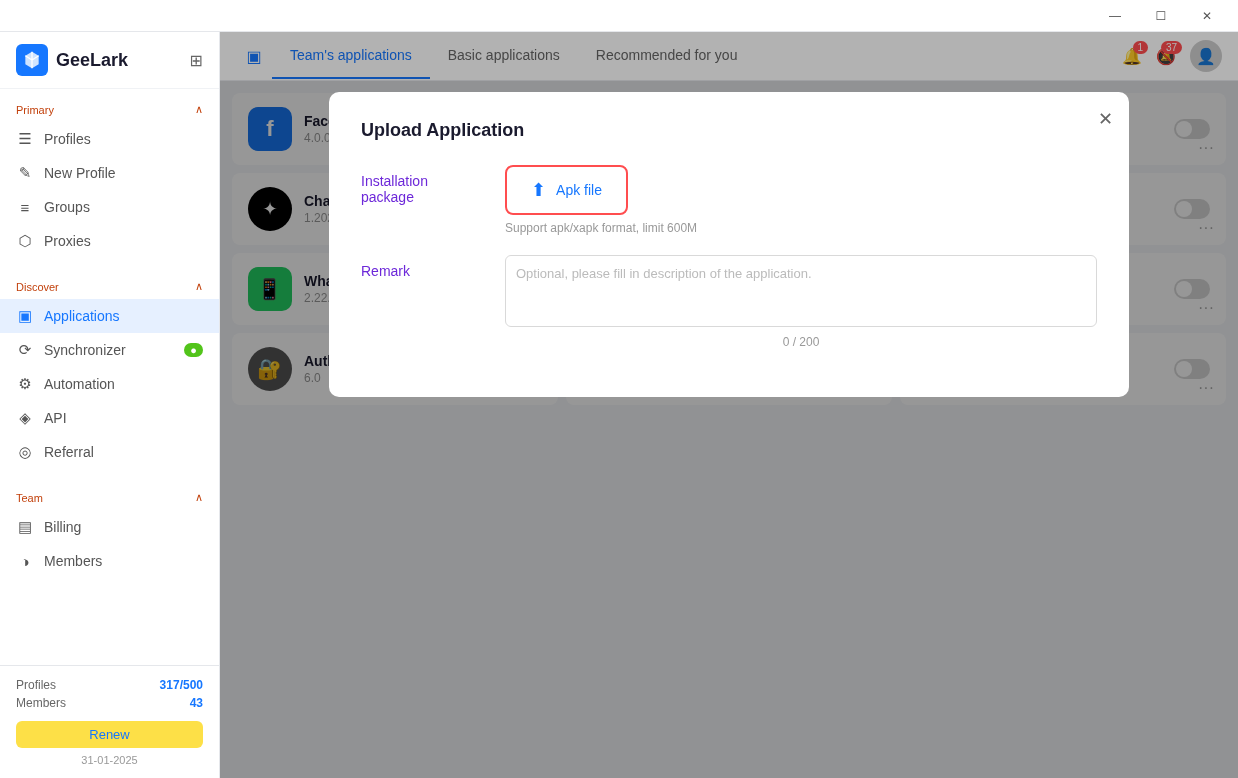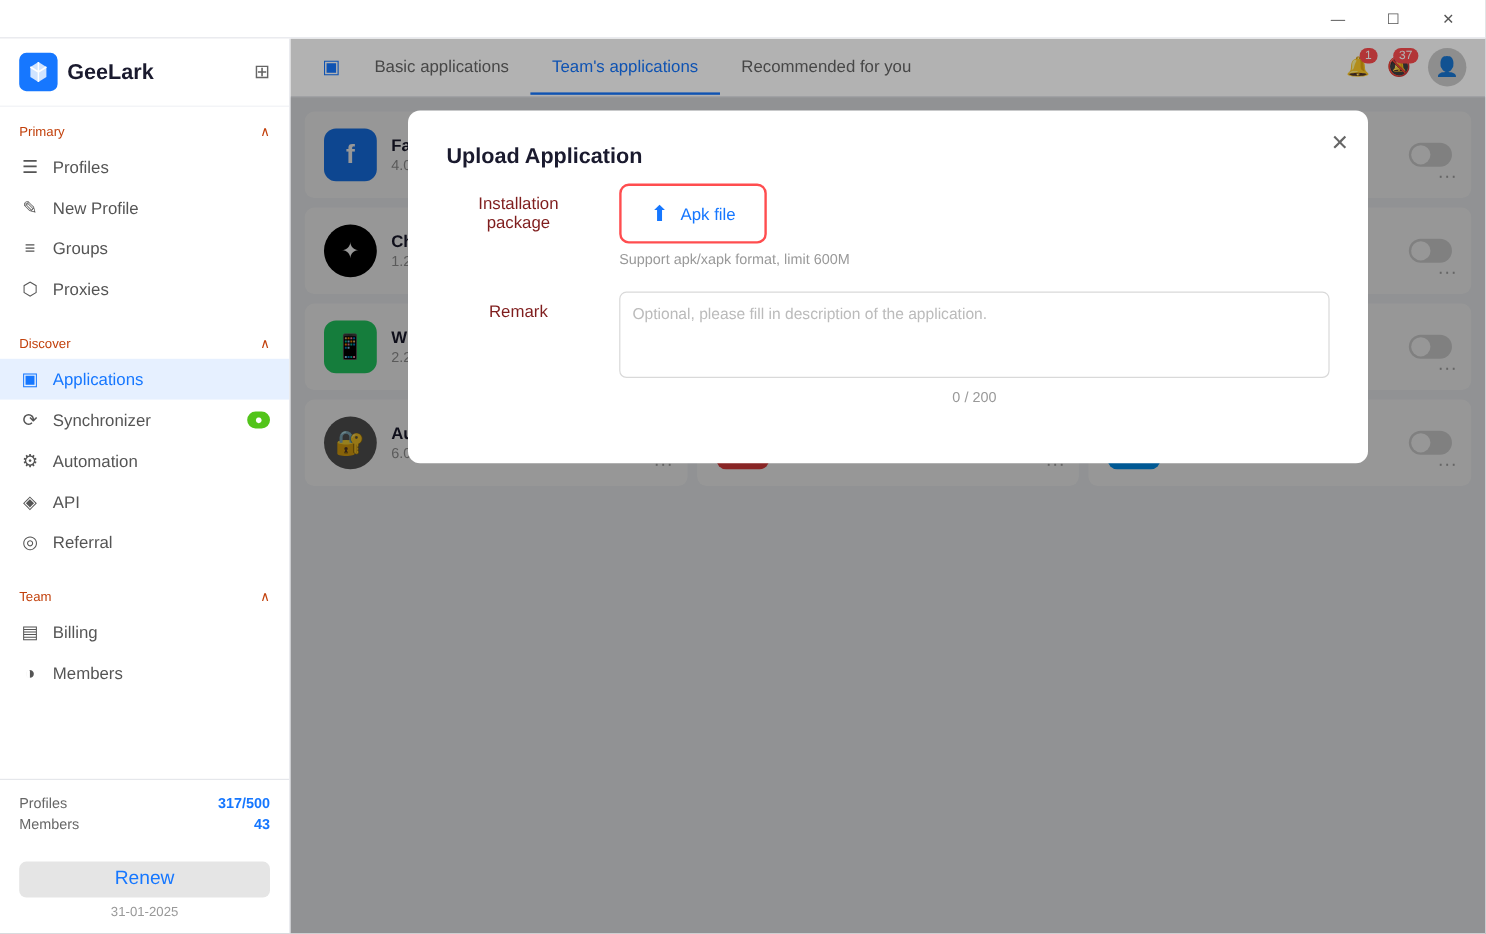--- a/index.html
+++ b/index.html
@@ -7,39 +7,39 @@
 
     
     .titlebar { height: 32px; background: #fff; display: flex; align-items: center; justify-content: flex-end; padding: 0 8px; border-bottom: 1px solid #e5e7eb; flex-shrink: 0; }
     .titlebar-controls { display: flex; gap: 0; }
     .titlebar-btn { width: 46px; height: 32px; display: flex; align-items: center; justify-content: center; cursor: pointer; font-size: 12px; color: #555; background: transparent; border: none; }
 
     
     .app { display: flex; flex: 1; overflow: hidden; }
 
     
-    .sidebar { width: 242px; background: #fff; border-right: 1px solid #e5e7eb; display: flex; flex-direction: column; flex-shrink: 0; overflow-y: auto; }
+    .sidebar { width: 220px; background: #fff; border-right: 1px solid #e5e7eb; display: flex; flex-direction: column; flex-shrink: 0; overflow-y: auto; }
     .sidebar-header { padding: 12px 16px; display: flex; align-items: center; gap: 8px; border-bottom: 1px solid #f0f2f5; }
     .sidebar-logo { width: 32px; height: 32px; background: #1677ff; border-radius: 6px; display: flex; align-items: center; justify-content: center; }
     .sidebar-logo svg { width: 20px; height: 20px; }
     .sidebar-brand { font-size: 18px; font-weight: 700; color: #1a1a2e; }
     .sidebar-toggle { margin-left: auto; cursor: pointer; color: #666; font-size: 16px; }
 
     .sidebar-section { padding: 8px 0; }
     .sidebar-group-label { padding: 6px 16px; font-size: 12px; color: #c2410c; display: flex; align-items: center; justify-content: space-between; cursor: pointer; }
     .sidebar-group-label span { font-size: 11px; }
     .sidebar-item { padding: 8px 16px; display: flex; align-items: center; gap: 10px; cursor: pointer; color: #555; font-size: 14px; border-radius: 0; transition: background 0.15s; }
     .sidebar-item.active { color: #1677ff; background: #e6f0ff; }
     .sidebar-item .item-icon { width: 18px; height: 18px; display: flex; align-items: center; justify-content: center; font-size: 15px; flex-shrink: 0; }
     .sidebar-item .badge { margin-left: auto; background: #52c41a; color: #fff; border-radius: 10px; padding: 1px 6px; font-size: 11px; }
 
     .sidebar-footer { margin-top: auto; padding: 12px 16px; border-top: 1px solid #e5e7eb; font-size: 12px; color: #666; }
     .sidebar-footer .stats { display: flex; justify-content: space-between; margin-bottom: 4px; }
     .sidebar-footer .stats .val { color: #1677ff; font-weight: 600; }
-    .sidebar-footer .renew-btn { width: 100%; padding: 6px; background: #e5e5e5; color: #1677ff; border: none; border-radius: 6px; cursor: pointer; font-size: 16px; margin-top: 20px; }
+    .sidebar-footer .renew-btn { width: 100%; padding: 6px; background: #fde047; color: #1677ff; border: none; border-radius: 6px; cursor: pointer; font-size: 13px; margin-top: 7px; }
     .sidebar-footer .expire { text-align: center; font-size: 11px; color: #999; margin-top: 6px; }
 
     
     .main { flex: 1; display: flex; flex-direction: column; overflow: hidden; position: relative; }
 
     
     .tabs-bar { background: #fff; border-bottom: 1px solid #e5e7eb; padding: 0 16px; display: flex; align-items: center; gap: 0; flex-shrink: 0; }
     .tab-icon-btn { width: 36px; height: 48px; display: flex; align-items: center; justify-content: center; color: #1677ff; font-size: 16px; }
     .tab { padding: 14px 18px; font-size: 14px; color: #666; cursor: pointer; border-bottom: 2px solid transparent; white-space: nowrap; }
     .tab.active { color: #1677ff; border-bottom: 2px solid #1677ff; font-weight: 500; }
@@ -59,24 +59,24 @@
     .toggle.on { background: #1677ff; }
     .toggle::after { content: ''; position: absolute; top: 2px; left: 2px; width: 16px; height: 16px; background: #fff; border-radius: 50%; transition: left 0.2s; }
     .toggle.on::after { left: 18px; }
     .app-more { position: absolute; bottom: 8px; right: 12px; cursor: pointer; color: #aaa; font-size: 16px; }
 
     
     .overlay { position: absolute; top: 0; left: 0; right: 0; bottom: 0; background: rgba(0,0,0,0.3); display: flex; align-items: flex-start; justify-content: center; padding-top: 60px; z-index: 100; }
 
     
     .dialog { background: #fff; border-radius: 10px; width: 800px; padding: 28px 32px; position: relative; }
-    .dialog-title { font-size: 18px; font-weight: 700; color: #1a1a2e; margin-bottom: 12px; }
+    .dialog-title { font-size: 18px; font-weight: 700; color: #1a1a2e; margin-bottom: 24px; }
     .dialog-close { position: absolute; top: 16px; right: 16px; cursor: pointer; color: #666; font-size: 18px; background: none; border: none; }
     .dialog-row { display: flex; align-items: flex-start; gap: 24px; margin-bottom: 20px; }
-    .dialog-label { width: 120px; font-size: 14px; color: #7f1d1d; padding-top: 8px; text-align: center; flex-shrink: 0; }
+    .dialog-label { width: 120px; font-size: 14px; color: #6d28d9; padding-top: 8px; text-align: left; flex-shrink: 0; }
     .dialog-field { flex: 1; }
     .upload-btn { border: 2px solid #ff4d4f; border-radius: 8px; padding: 12px 24px; display: flex; align-items: center; gap: 10px; cursor: pointer; width: fit-content; color: #1677ff; font-size: 14px; font-weight: 500; background: #fff; }
     .upload-btn .upload-icon { color: #1677ff; font-size: 18px; }
     .upload-hint { font-size: 12px; color: #999; margin-top: 6px; }
     .remark-textarea { width: 100%; height: 72px; border: 1px solid #d9d9d9; border-radius: 6px; padding: 10px; font-size: 13px; color: #333; resize: none; outline: none; font-family: inherit; }
     .remark-textarea::placeholder { color: #bbb; }
     .char-count { text-align: center; font-size: 12px; color: #999; margin-top: 4px; }
     .dialog-footer { display: flex; justify-content: flex-end; gap: 10px; margin-top: 8px; }
     .btn-cancel { padding: 8px 24px; border: 1px solid #d9d9d9; border-radius: 6px; background: #fff; color: #333; cursor: pointer; font-size: 14px; }
     .btn-ok { padding: 8px 28px; border: none; border-radius: 6px; background: #1677ff; color: #fff; cursor: pointer; font-size: 14px; font-weight: 500; }
@@ -196,22 +196,22 @@
       <button class="renew-btn">Renew</button>
       <div class="expire">31-01-2025</div>
     </div>
   </div>
 
   <div class="main">
 
     <div style="display:flex; align-items:center; background:#fff; border-bottom:1px solid #e5e7eb; padding: 0 16px; justify-content: space-between; flex-shrink:0;">
       <div class="tabs-bar" style="border:none; padding:0; flex:1;">
         <div class="tab-icon-btn">▣</div>
+        <div class="tab active">Team's applications</div>
         <div class="tab">Basic applications</div>
-        <div class="tab active">Team's applications</div>
         <div class="tab">Recommended for you</div>
       </div>
       <div style="display:flex; align-items:center; gap:14px;">
         <div class="notif-btn">
           🔔
           <span class="badge">1</span>
         </div>
         <div class="notif-btn">
           🔕
           <span class="badge">37</span>

